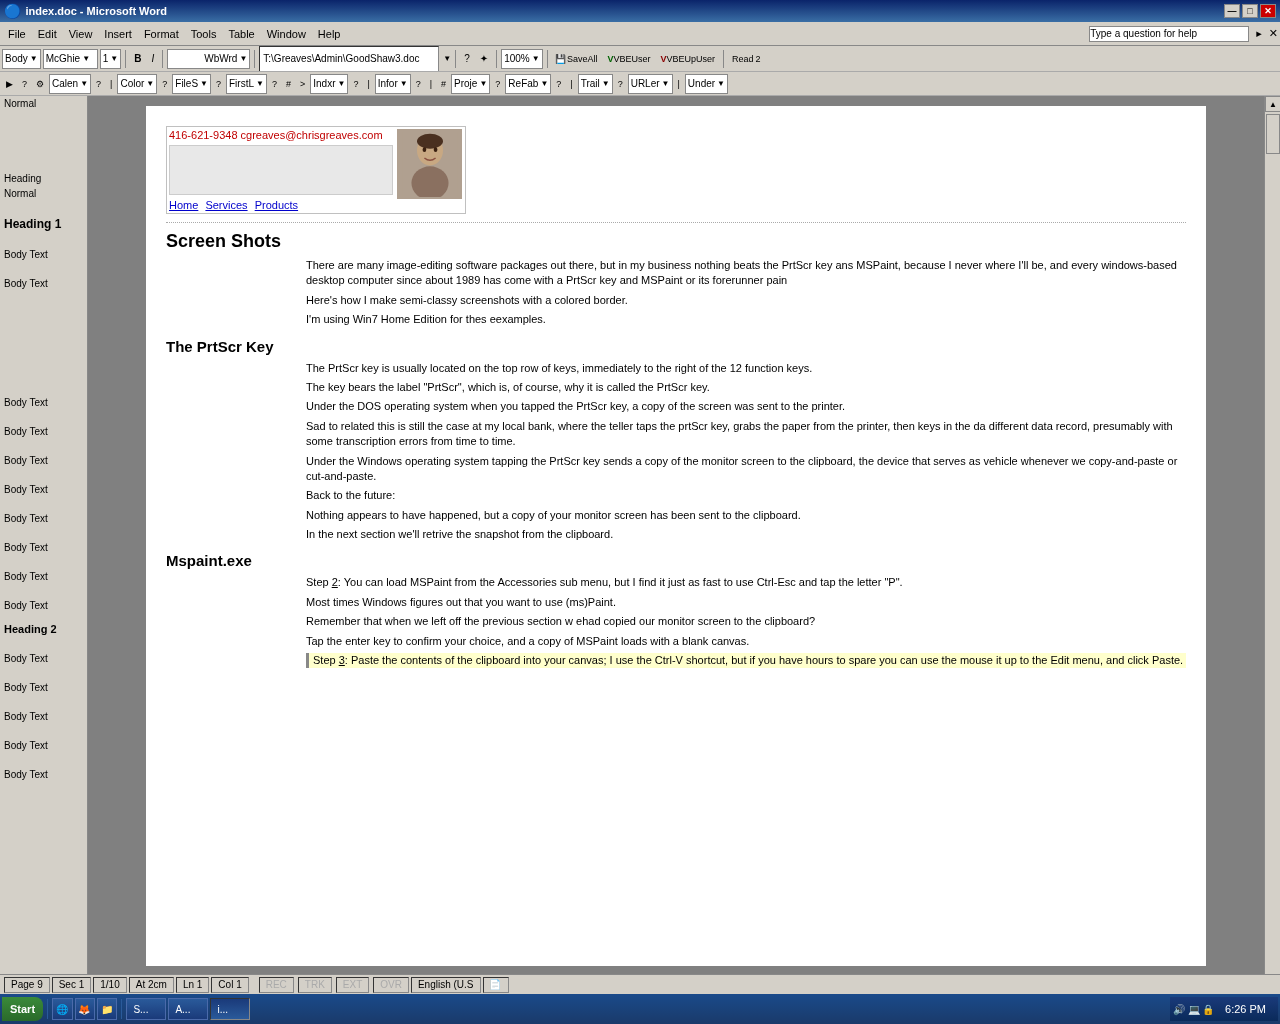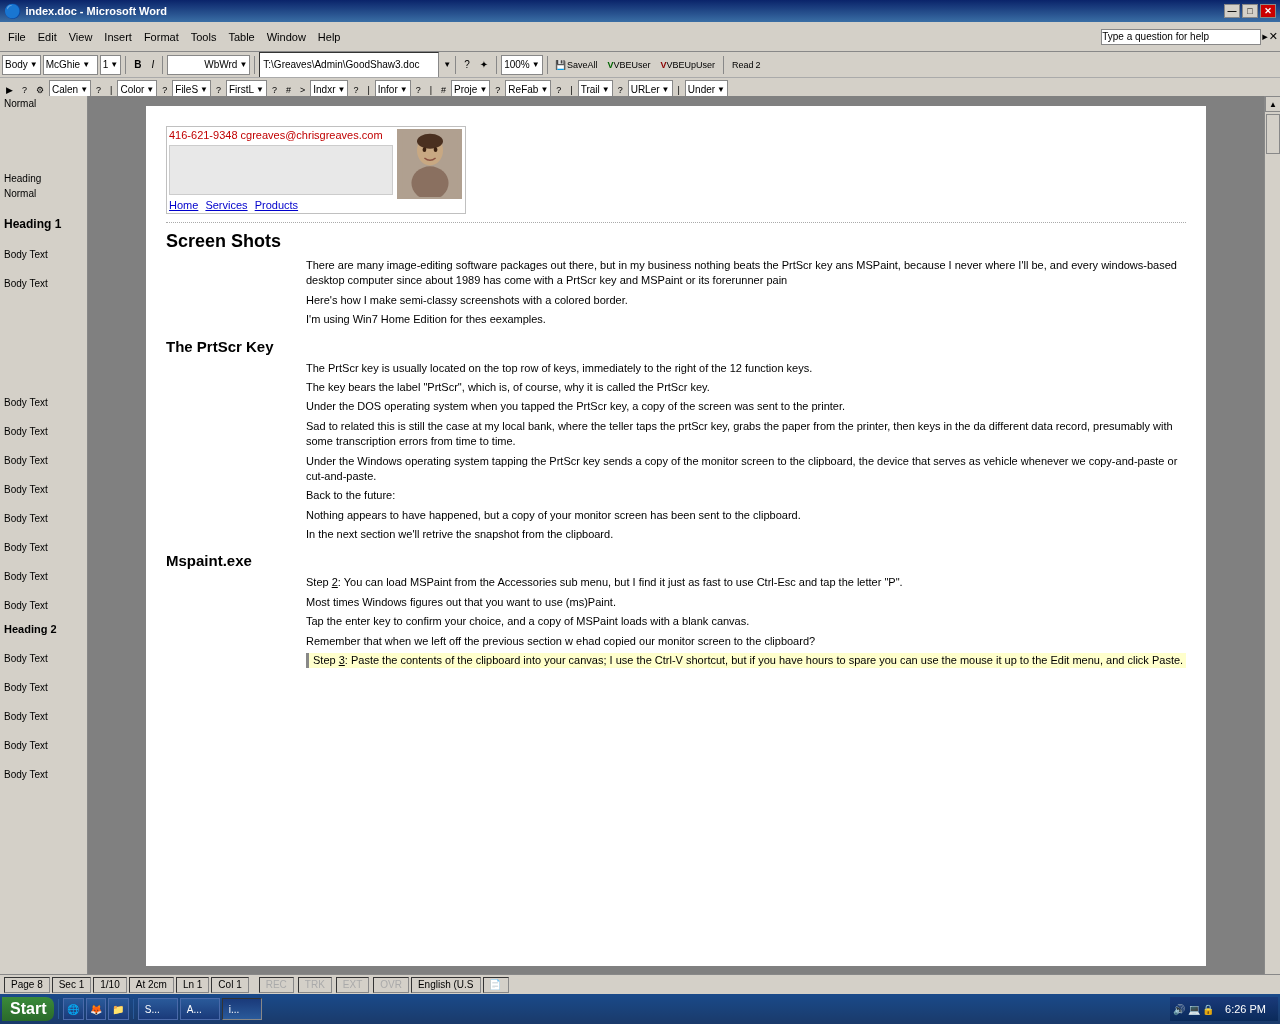--- a/index.html
+++ b/index.html
@@ -25,21 +25,21 @@
       border: 1px solid #888;
       font-size: 9px;
       display: flex; align-items: center; justify-content: center;
       color: black;
       cursor: pointer;
     }
 
     
     #menubar {
       background: #d4d0c8;
-      height: 30px;
+      height: 24px;
       display: flex;
       align-items: center;
       padding: 8px 2px;
       border-bottom: 1px solid #888;
       font-size: 11px;
     }
     .menu-item {
       padding: 2px 6px;
       cursor: pointer;
     }
@@ -211,21 +211,21 @@
       background: linear-gradient(to bottom, #1a4a8a, #1a3a6a);
       display: flex;
       align-items: center;
       padding: 0 2px;
       gap: 2px;
       z-index: 100;
     }
     .taskbar-start {
       background: linear-gradient(to bottom, #3a8a3a, #2a6a2a);
       color: white;
-      font-size: 16px;
+      font-size: 11px;
       font-weight: bold;
       padding: 2px 8px;
       border-radius: 0 8px 8px 0;
       height: 24px;
       display: flex; align-items: center;
       cursor: pointer;
     }
     .taskbar-btn {
       background: linear-gradient(to bottom, #2a5a9a, #1a3a7a);
       color: white;
@@ -308,21 +308,21 @@
 <div id="menubar">
   <div class="menu-item">File</div>
   <div class="menu-item">Edit</div>
   <div class="menu-item">View</div>
   <div class="menu-item">Insert</div>
   <div class="menu-item">Format</div>
   <div class="menu-item">Tools</div>
   <div class="menu-item">Table</div>
   <div class="menu-item">Window</div>
   <div class="menu-item">Help</div>
-  <div style="margin-left:auto; display:flex; align-items:center; gap:1px;">
+  <div style="margin-left:auto; display:flex; align-items:center; gap:7px;">
     <input type="text" value="Type a question for help" style="width: 160px; font-size: 10px; height: 16px; border: 1px solid rgb(136, 136, 136);">
     <span>▸</span>
     <span>✕</span>
   </div>
 </div>
 
 <div class="toolbar">
   <div class="toolbar-dropdown">
     <span>Body</span>
     <span class="toolbar-dropdown-arrow">▼</span>
@@ -567,33 +567,33 @@
       <span>Mspaint.exe</span>
     </h2>
 
     <p class="doc-body">
       Step <span style="text-decoration:underline;">2</span>: You can load MSPaint from the Accessories sub menu, but I find it just as fast to use Ctrl-Esc and tap the letter "P".
     </p>
     <p class="doc-body">
       <span>Most times Windows figures out that you want to use (ms)Paint.</span>
     </p>
     <p class="doc-body">
+      <span>Remember that when we left off the previous section w ehad copied our monitor screen to the clipboard?</span>
+    </p>
+    <p class="doc-body">
       <span>Tap the enter key to confirm your choice, and a copy of MSPaint loads with a blank canvas.</span>
-    </p>
-    <p class="doc-body">
-      <span>Remember that when we left off the previous section w ehad copied our monitor screen to the clipboard?</span>
     </p>
     <p class="doc-body" style="background:#ffffcc; border-left:3px solid #888; padding-left:4px;">
       Step <span style="text-decoration:underline;">3</span>: Paste the contents of the clipboard into your canvas; I use the Ctrl-V shortcut, but if you have hours to spare you can use the mouse it up to the Edit menu, and click Paste.
     </p>
   </div>
 </div>
 
 <div id="statusbar" style="position:absolute; bottom:30px; left:0; right:0; height:20px; background:#d4d0c8; border-top:1px solid #888; display:flex; align-items:center; font-size:10px; padding:0 4px; gap:2px; z-index:50;">
-  <div class="status-item">Page 8</div>
+  <div class="status-item">Page 9</div>
   <div class="status-item">Sec 1</div>
   <div class="status-item">1/10</div>
   <div class="status-item">At 2cm</div>
   <div class="status-item">Ln 1</div>
   <div class="status-item">Col 1</div>
   <div style="margin-left:8px; display:flex; gap:4px;">
     <div class="status-item" style="color:#aaa;">REC</div>
     <div class="status-item" style="color:#aaa;">TRK</div>
     <div class="status-item" style="color:#aaa;">EXT</div>
     <div class="status-item" style="color:#aaa;">OVR</div>

